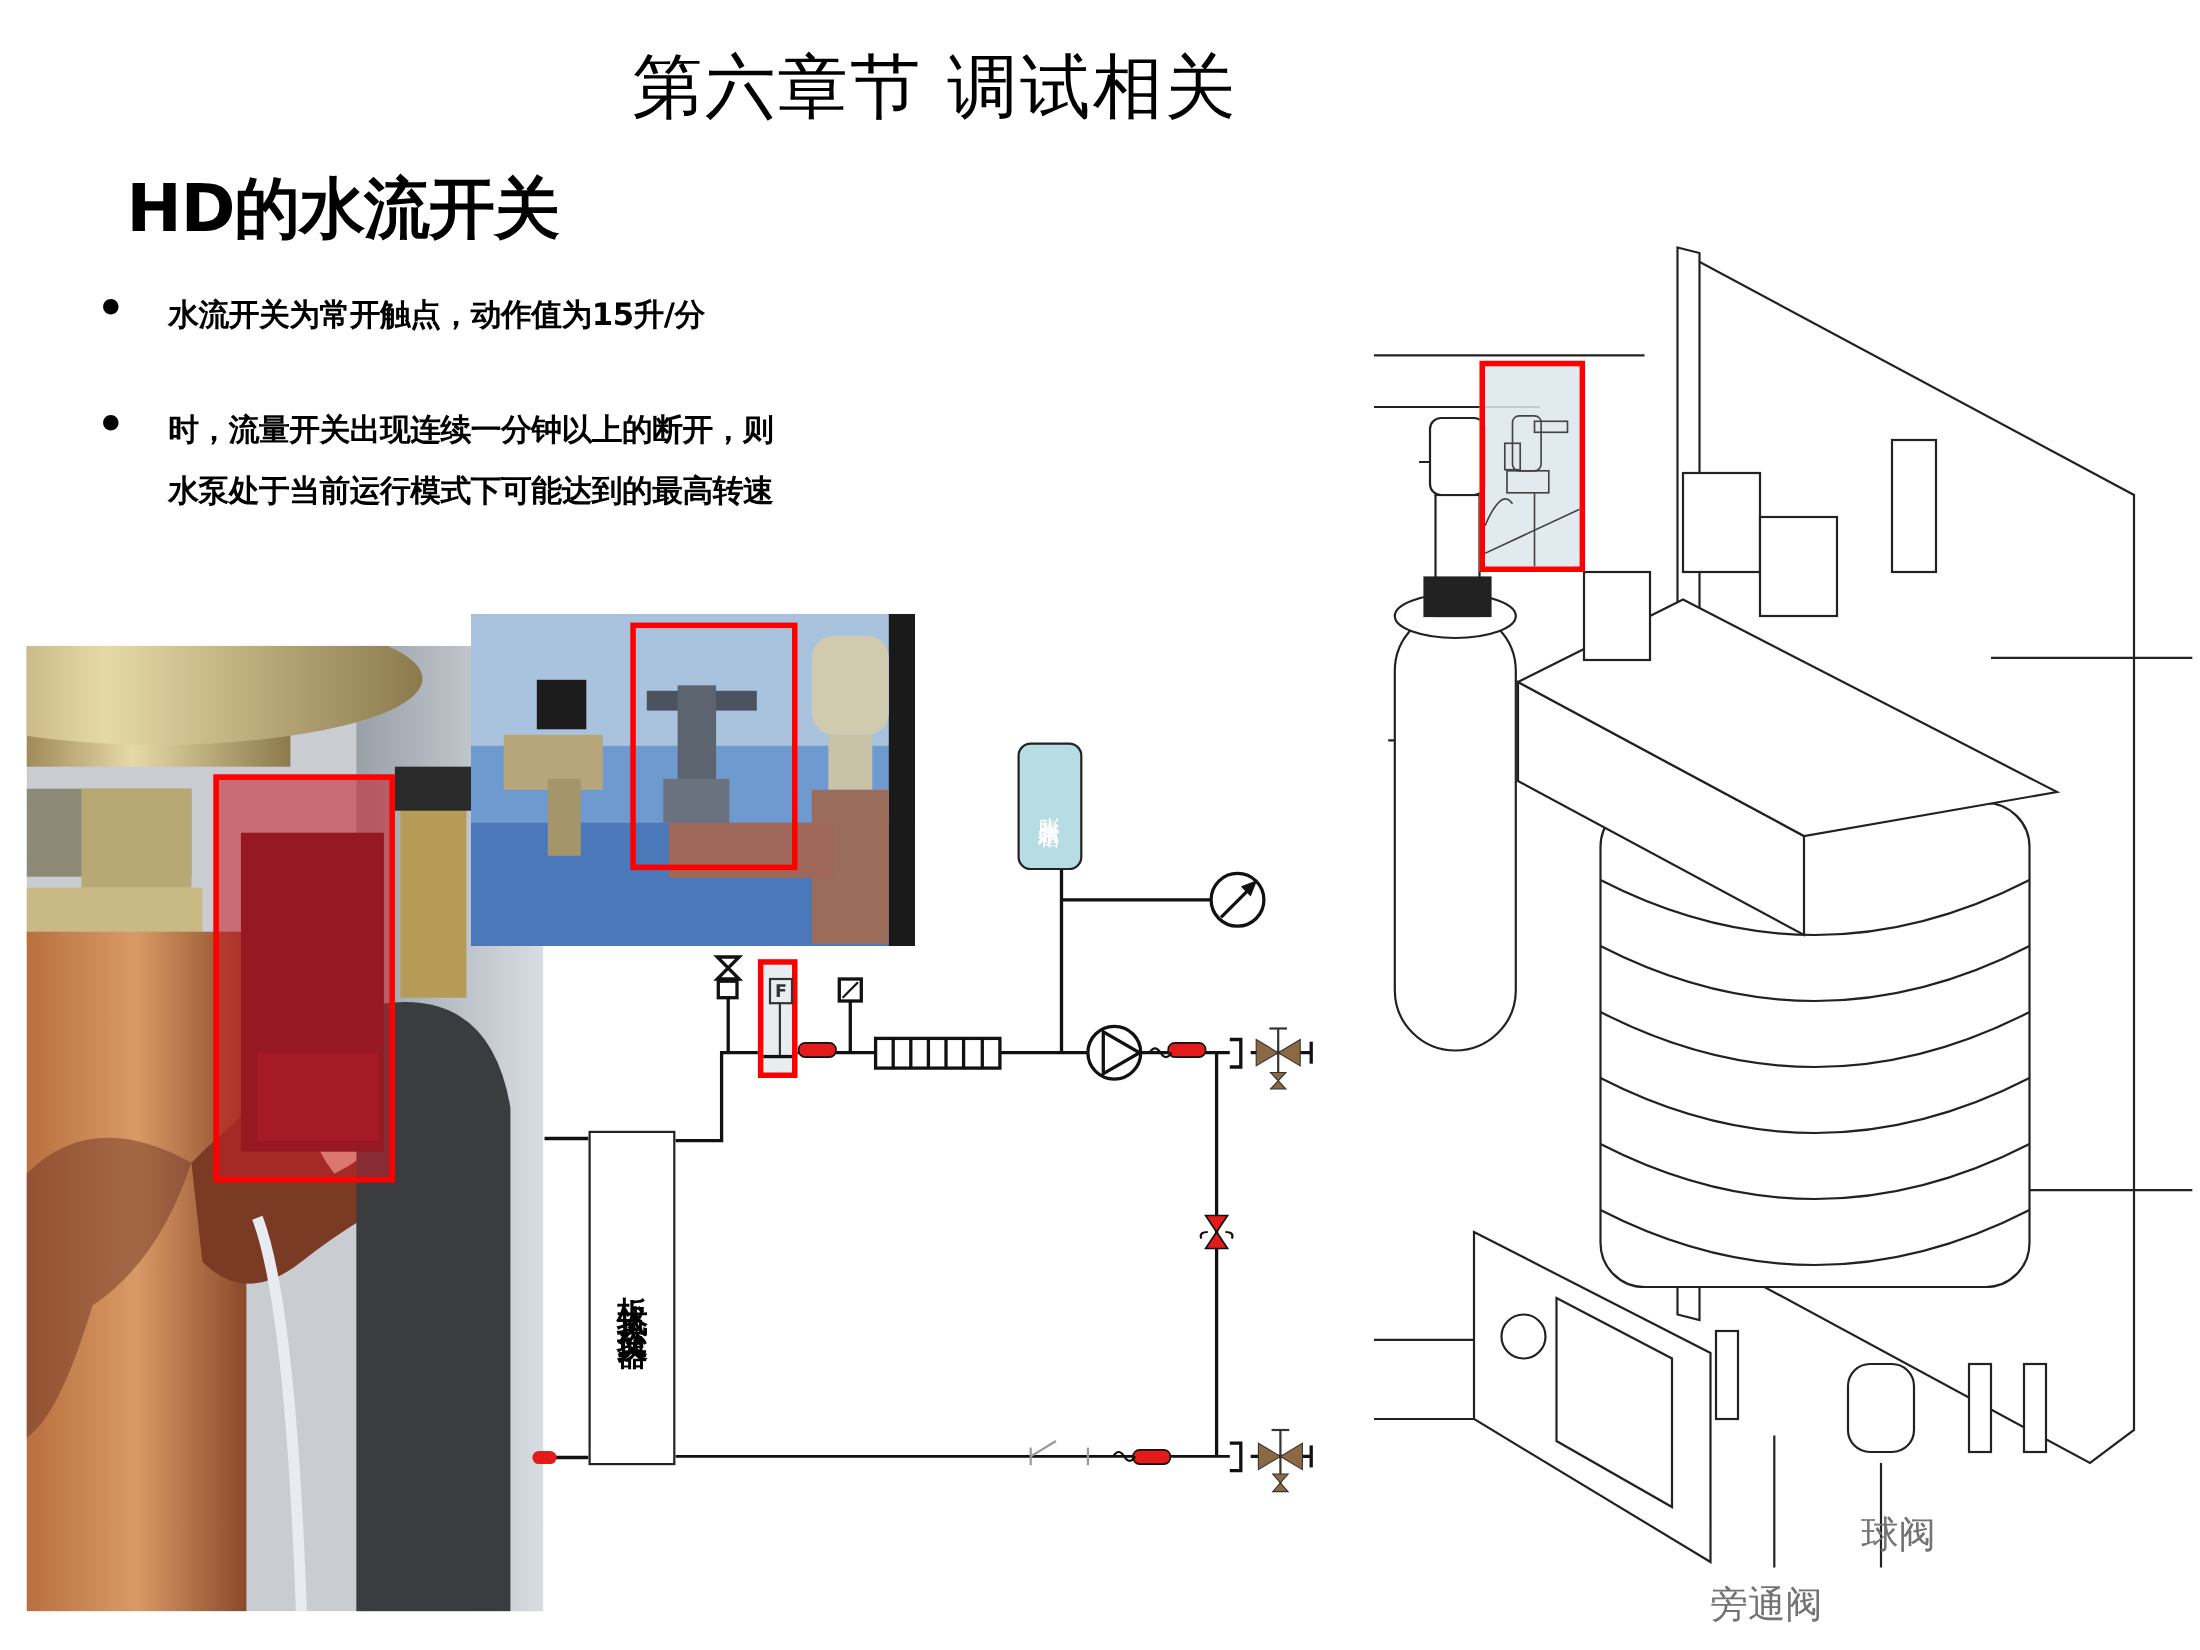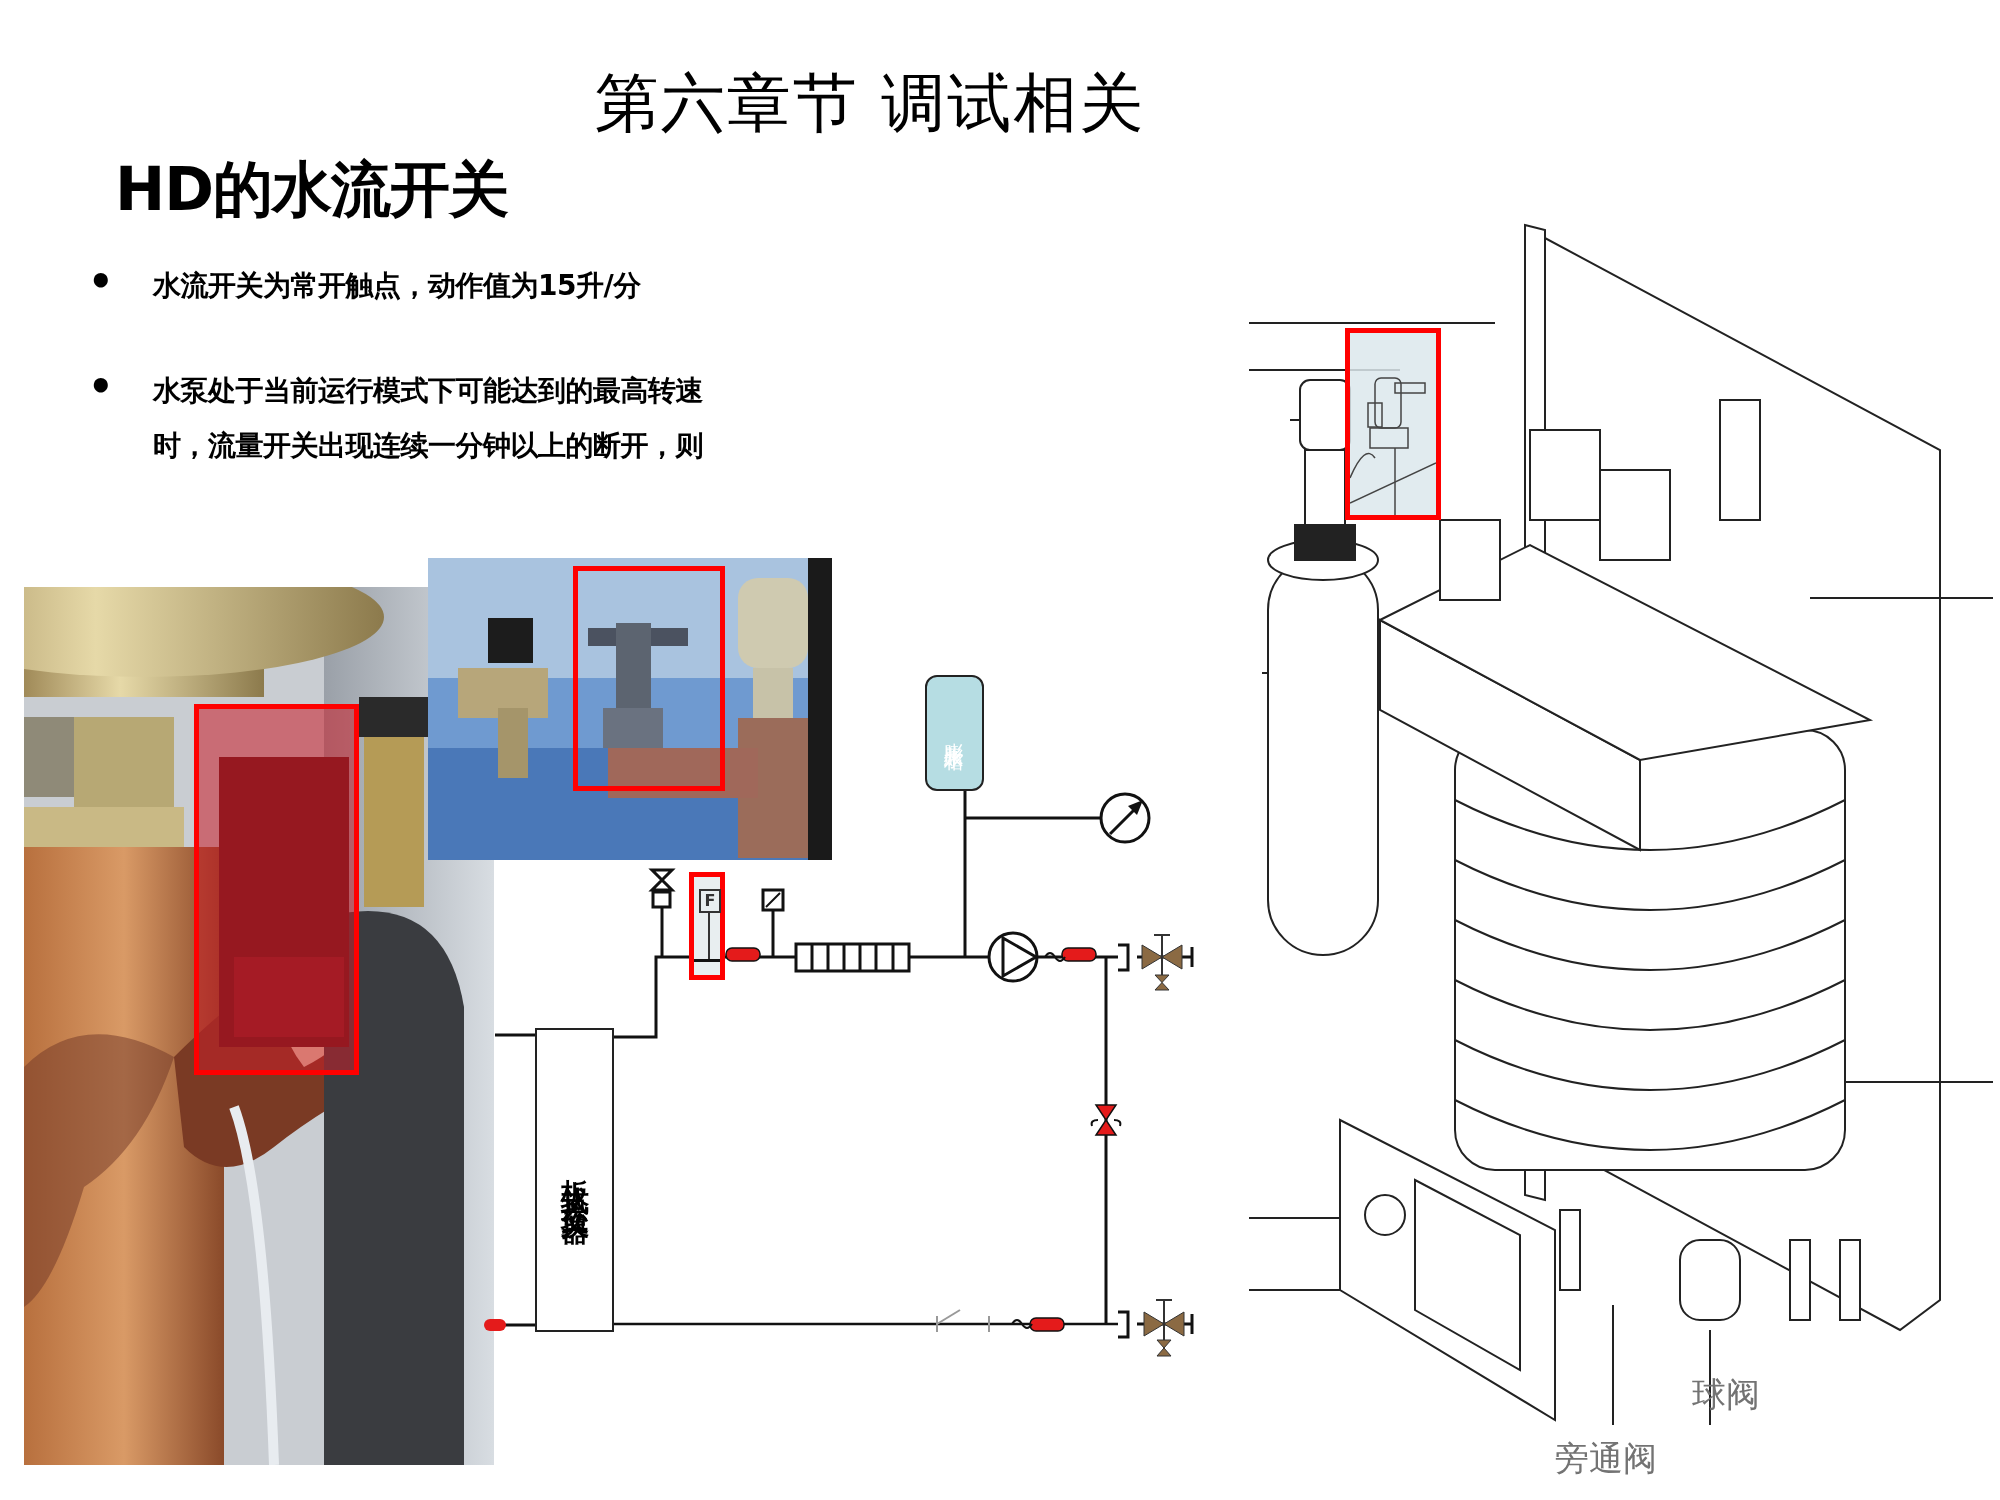--- a/index.html
+++ b/index.html
@@ -1,19 +1,19 @@
 <!DOCTYPE html>
 <html><head>
 <meta charset="utf-8">
 <style>
   html, body { margin:0; padding:0; background:#ffffff; }
   body { width:2000px; height:1500px; position:relative; overflow:hidden;
          font-family:"DejaVu Sans", "Liberation Sans", sans-serif; color:#000; }
   .abs { position:absolute; }
-  .title { left:0; top:60px; width:1700px; text-align:center; font-size:64px; font-family:"DejaVu Serif","Liberation Serif",serif; letter-spacing:2px;margin-left:20px; }
+  .title { left:0; top:36px; width:1700px; text-align:center; font-size:64px; font-family:"DejaVu Serif","Liberation Serif",serif; letter-spacing:2px; }
   .subtitle { left:115px; top:150px; font-size:60px; font-weight:bold; letter-spacing:-1px; }
   .bullet { left:88px; font-size:40px; font-weight:bold; }
   .bullet-text { left:153px; font-size:28px; font-weight:bold; line-height:55px; width:920px; letter-spacing:-0.5px; }
   .photo { overflow:hidden; }
   .redbox { border:5px solid #ff0000; box-sizing:border-box; }
   .tank { background:#b6dde3; border:2px solid #222; border-radius:12px; box-sizing:border-box;
           writing-mode:vertical-rl; color:#fff; font-size:20px; display:flex; align-items:center; justify-content:center; letter-spacing:3px;}
   .hx { background:#fff; border:2px solid #222; box-sizing:border-box; writing-mode:vertical-rl;
         display:flex; align-items:center; justify-content:center; font-size:28px; font-weight:bold; letter-spacing:8px;}
   .label-cn { font-size:34px; color:#737373; font-family:"DejaVu Serif","Liberation Serif",serif; }
@@ -23,22 +23,22 @@
 
 <div class="abs title">第六章节  调试相关</div>
 <div class="abs subtitle">HD的水流开关</div>
 
 <div class="abs bullet" style="top:258px">•</div>
 <div class="abs bullet-text" style="top:258px">
   <div>水流开关为常开触点，动作值为15升/分</div>
 </div>
 <div class="abs bullet" style="top:363px">•</div>
 <div class="abs bullet-text" style="top:363px">
+  <div>时，流量开关出现连续一分钟以上的断开，则</div>
   <div>水泵处于当前运行模式下可能达到的最高转速</div>
-  <div>时，流量开关出现连续一分钟以上的断开，则</div>
 </div>
 
 <div class="abs photo" style="left:24px;top:587px;width:470px;height:878px;">
   <svg width="470" height="878" viewBox="0 0 470 878">
     <defs>
       <linearGradient id="brass" x1="0" x2="1">
           <stop offset="0" stop-color="#a08a58"></stop>
           <stop offset="0.4" stop-color="#e6d9a8"></stop>
           <stop offset="1" stop-color="#8c7a4c"></stop>
         </linearGradient>

